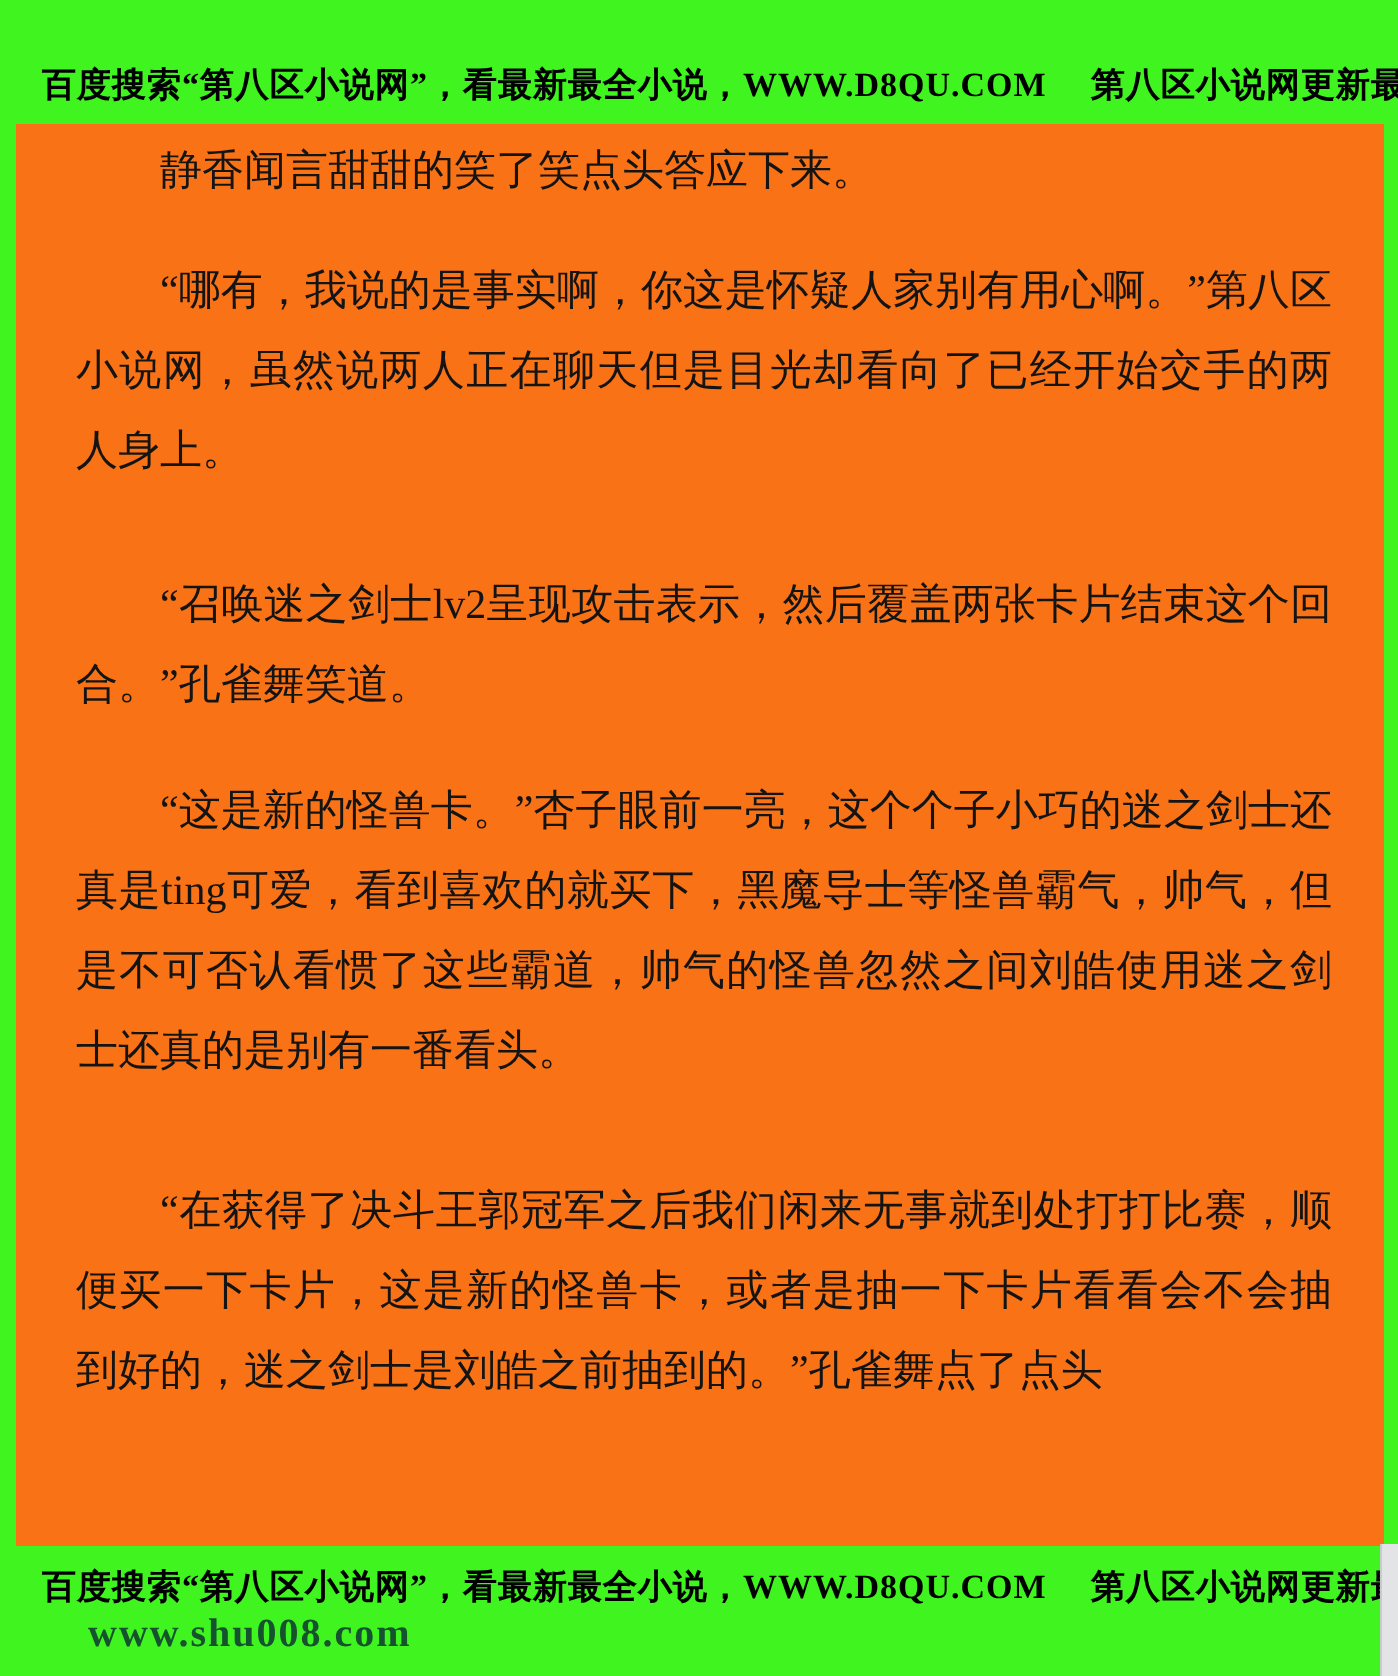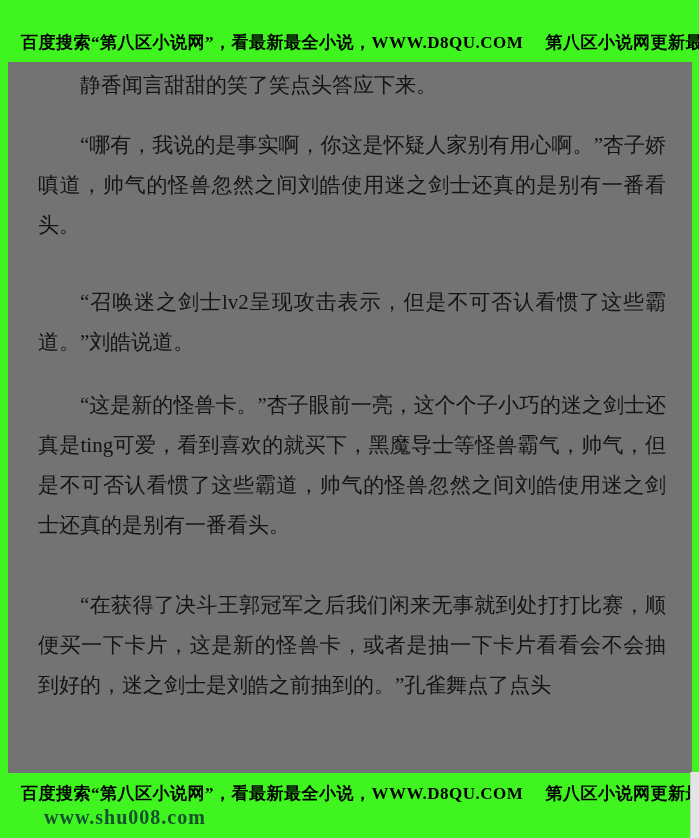--- a/index.html
+++ b/index.html
@@ -29,21 +29,21 @@
   .banner-top { top: 29px; }
   .banner-bottom { top: 780px; }
 
   
   .content-panel {
     position: absolute;
     left: 8px;
     top: 62px;
     width: 684px;
     height: 711px;
-    background: #737373;
+    background: #f97316;
     box-sizing: border-box;
     padding: 3px 26px 0 30px;
   }
   .content-panel p {
     margin: 0;
     font-size: 21px;
     line-height: 40px;
     color: #141414;
     text-indent: 2em;
     text-align: justify;
@@ -76,22 +76,22 @@
     border-left: 1px solid #c9cacc;
   }
 </style>
 </head>
 <body>
 
 <div class="banner-line banner-top">百度搜索“第八区小说网”，看最新最全小说，WWW.D8QU.COM　 第八区小说网更新最快！</div>
 
 <div class="content-panel">
   <p class="p1">静香闻言甜甜的笑了笑点头答应下来。</p>
-  <p class="p3">“哪有，我说的是事实啊，你这是怀疑人家别有用心啊。”杏子娇嗔道，帅气的怪兽忽然之间刘皓使用迷之剑士还真的是别有一番看头。</p>
-  <p class="p4">“召唤迷之剑士lv2呈现攻击表示，但是不可否认看惯了这些霸道。”刘皓说道。</p>
+  <p class="p3">“哪有，我说的是事实啊，你这是怀疑人家别有用心啊。”第八区小说网，虽然说两人正在聊天但是目光却看向了已经开始交手的两人身上。</p>
+  <p class="p4">“召唤迷之剑士lv2呈现攻击表示，然后覆盖两张卡片结束这个回合。”孔雀舞笑道。</p>
   <p class="p5">“这是新的怪兽卡。”杏子眼前一亮，这个个子小巧的迷之剑士还真是ting可爱，看到喜欢的就买下，黑魔导士等怪兽霸气，帅气，但是不可否认看惯了这些霸道，帅气的怪兽忽然之间刘皓使用迷之剑士还真的是别有一番看头。</p>
   <p class="p6">“在获得了决斗王郭冠军之后我们闲来无事就到处打打比赛，顺便买一下卡片，这是新的怪兽卡，或者是抽一下卡片看看会不会抽到好的，迷之剑士是刘皓之前抽到的。”孔雀舞点了点头</p>
 </div>
 
 <div class="banner-line banner-bottom">百度搜索“第八区小说网”，看最新最全小说，WWW.D8QU.COM　 第八区小说网更新最快！</div>
 
 <div class="site-url">www.shu008.com</div>
 
 <div class="scrollbar-thumb"></div>
 

